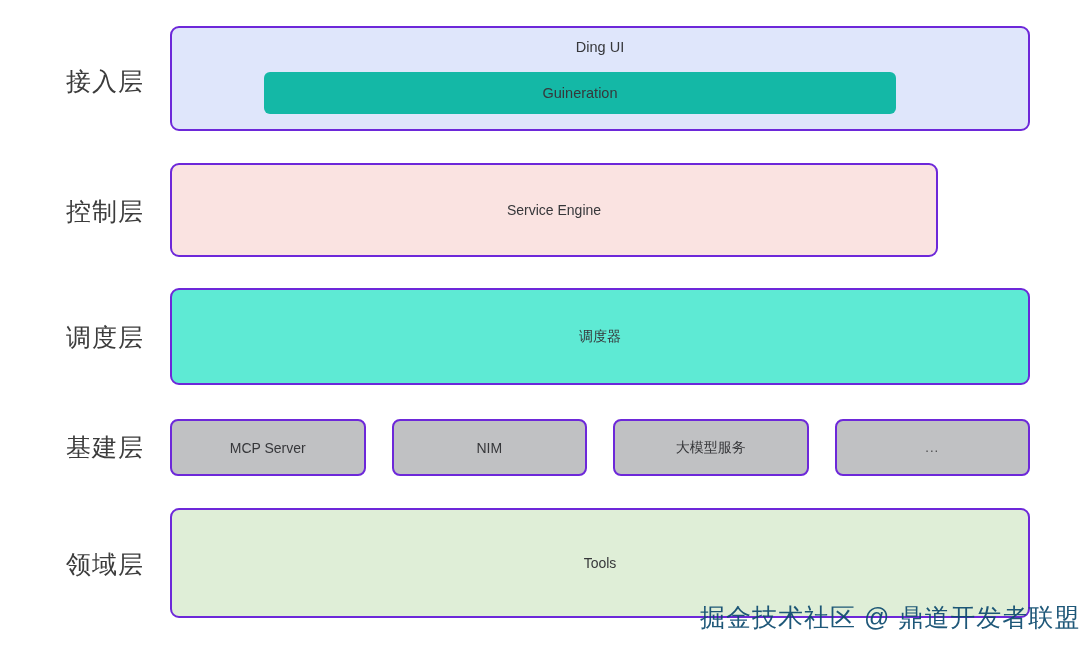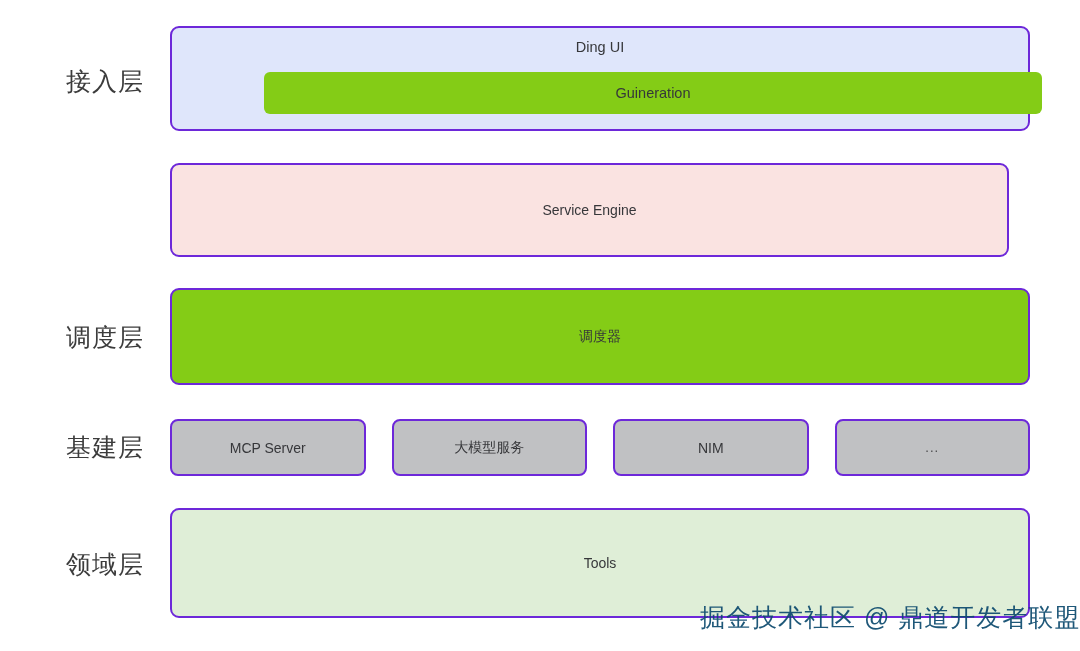--- a/index.html
+++ b/index.html
@@ -63,47 +63,47 @@
     width: 100%;
     text-align: center;
     margin-top: 11px;
     font-size: 14.5px;
     color: #36373a;
   }
   .access-inner {
     position: absolute;
     left: 92px;
     top: 44px;
-    width: 778px;
+    width: 632px;
     height: 42px;
-    background: #84cc16;
+    background: #14b8a6;
     border-radius: 6px;
     display: flex;
     align-items: center;
     justify-content: center;
     font-size: 14.5px;
     color: #36373a;
   }
 
   
   .box-control {
     left: 170px;
     top: 163px;
-    width: 839px;
+    width: 768px;
     height: 94px;
     background: #fae3e1;
   }
 
   
   .box-schedule {
     left: 170px;
     top: 288px;
     width: 860px;
     height: 97px;
-    background: #84cc16;
+    background: #5eead4;
   }
 
   
   .infra-row {
     position: absolute;
     left: 170px;
     top: 419px;
     width: 860px;
     height: 57px;
     display: flex;
@@ -152,33 +152,34 @@
 
 <div id="diagram">
 
   <div class="row-label" style="top:68px">接入层</div>
 
   <div class="box box-access">
     <div class="access-title">Ding UI</div>
     <div class="access-inner">Guineration</div>
   </div>
 
+  <div class="row-label" style="top:198px">控制层</div>
 
   <div class="box box-control">Service Engine</div>
 
   <div class="row-label" style="top:324px">调度层</div>
 
   <div class="box box-schedule">调度器</div>
 
   <div class="row-label" style="top:434px">基建层</div>
 
   <div class="infra-row">
     <div class="box box-infra">MCP Server</div>
+    <div class="box box-infra">NIM</div>
     <div class="box box-infra">大模型服务</div>
-    <div class="box box-infra">NIM</div>
     <div class="box box-infra ellipsis">...</div>
   </div>
 
   <div class="row-label" style="top:551px">领域层</div>
 
   <div class="box box-domain">Tools</div>
 
   <div class="watermark">掘金技术社区 @ 鼎道开发者联盟</div>
 
 </div>

